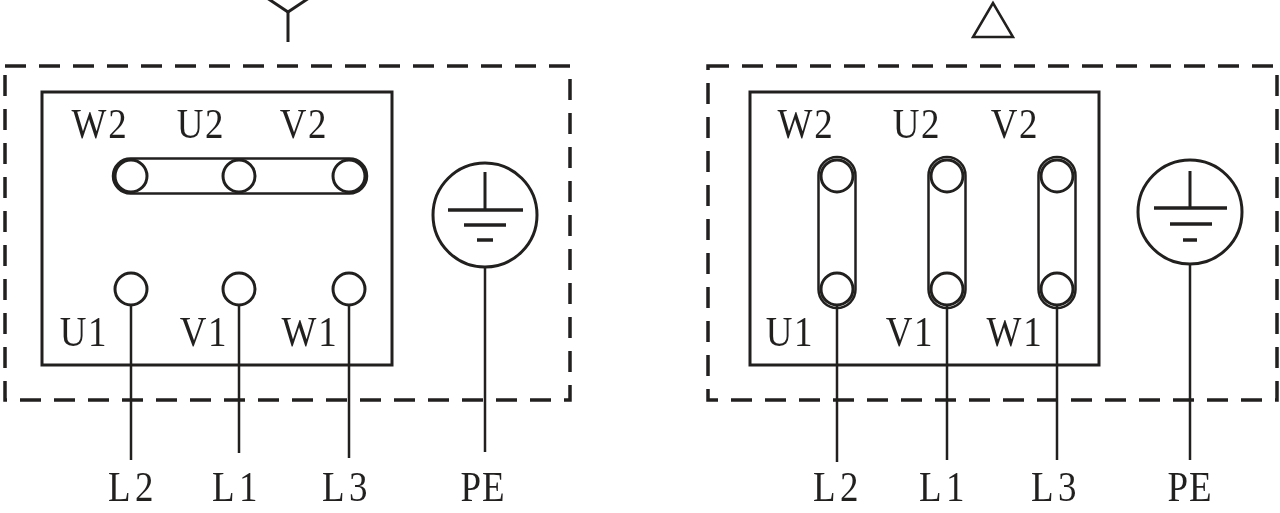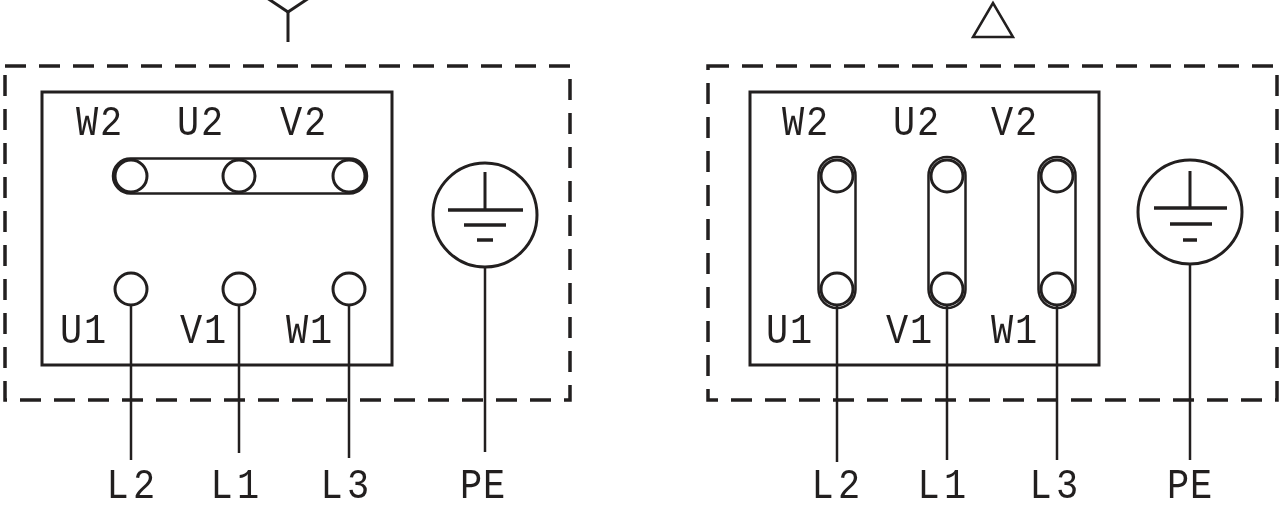--- a/index.html
+++ b/index.html
@@ -3,21 +3,21 @@
 <meta charset="utf-8">
 <style>
   :root { --line: #221f1f; --bg: #ffffff; }
   html, body { margin: 0; padding: 0; background: var(--bg); }
   #stage {
     position: relative;
     width: 1280px;
     height: 513px;
     background: var(--bg);
     overflow: hidden;
-    font-family: Liberation Mono, monospace;
+    font-family: Liberation Serif, serif;
   }
   #linework { position: absolute; left: 0; top: 0; }
   .lbl {
     position: absolute;
     transform: translate(-50%, -50%) scaleX(0.88);
     font-size: 42px;
     letter-spacing: 2px;
     color: var(--line);
     white-space: nowrap;
     line-height: 1;

